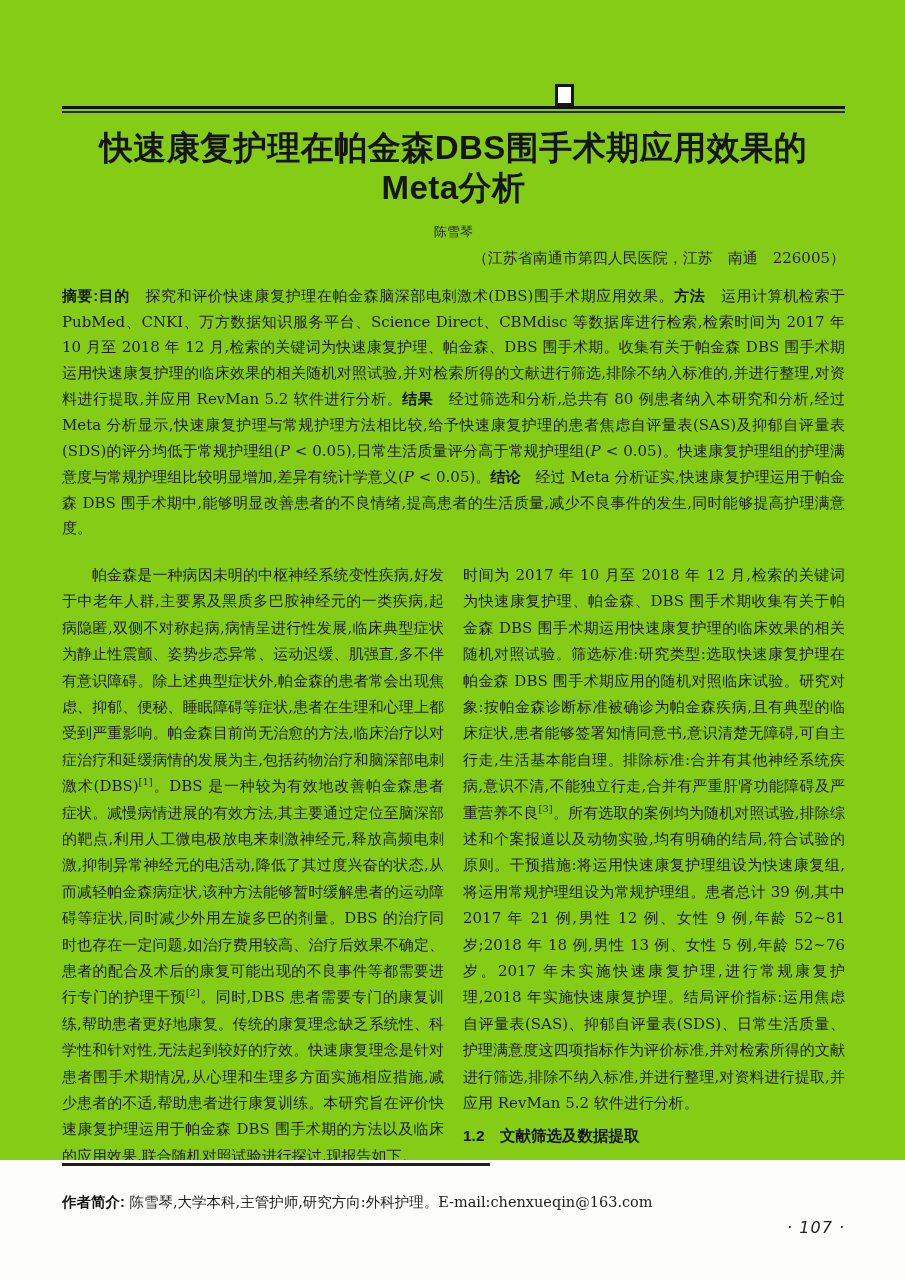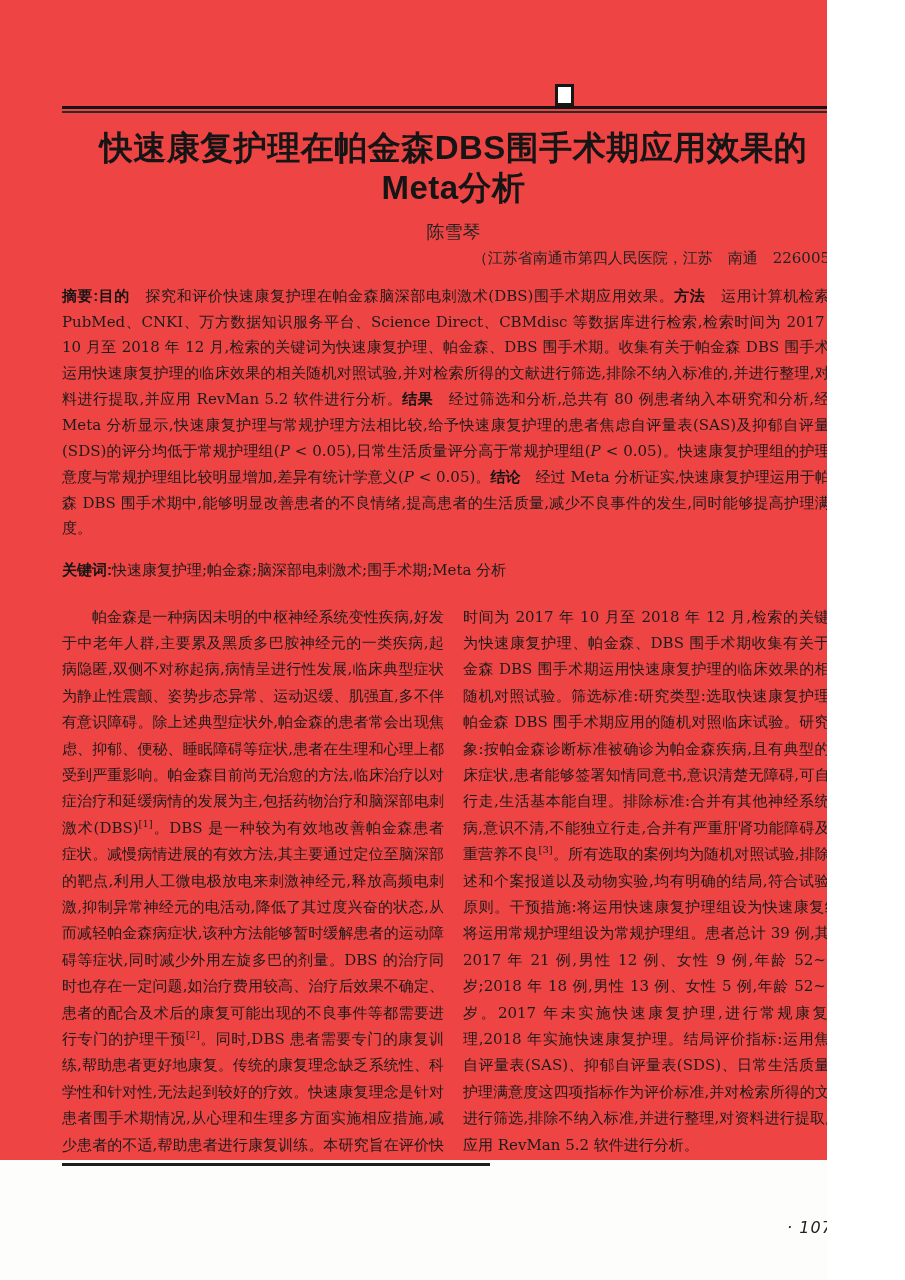--- a/index.html
+++ b/index.html
@@ -1,19 +1,19 @@
 <!DOCTYPE html>
 <html><head>
 <meta charset="utf-8">
 <style>
   html,body{margin:0;padding:0;background:#ffffff;}
   .sheet{
     position:relative;
-    width:827px;height:1280px;
-    background:#ef4444;
+    width:905px;height:1280px;
+    background:#84cc16;
     color:#1c1c1c;
     font-family:"DejaVu Serif","Liberation Serif",serif;
     overflow:hidden;
   }
   .content{position:absolute;left:62px;top:0;width:783px;}
   
   .sq{
     position:absolute;left:555px;top:84px;
     width:13px;height:16px;
     border:3px solid #161616;
@@ -23,21 +23,21 @@
   .rule-wrap{position:absolute;left:62px;top:106px;width:783px;}
   .rule-a{height:3px;background:#141414;}
   .rule-b{height:2px;background:#2a2a2a;margin-top:2px;}
   .title{
     margin:0;padding-top:128px;
     text-align:center;
     font-family:"Liberation Sans","DejaVu Sans",sans-serif;
     font-weight:700;font-size:33px;line-height:40px;
     letter-spacing:0.5px;color:#151515;
   }
-  .author{margin-top:13px;text-align:center;font-size:18px;line-height:22px;color:#232323;}
+  .author{margin-top:13px;text-align:center;font-size:13px;line-height:22px;color:#232323;}
   .affil{margin-top:5px;text-align:right;font-size:15px;line-height:20px;color:#232323;}
   .abstract{
     margin-top:15px;
     font-size:15px;line-height:25.6px;
     text-align:justify;text-justify:inter-ideograph;
   }
   .kwline,.clcline{font-size:15px;line-height:25.6px;text-align:left;}
   .b{font-family:"Liberation Sans","DejaVu Sans",sans-serif;font-weight:700;color:#151515;margin-top:41px;}
   .i{font-style:italic;}
   .sup{font-size:10px;vertical-align:super;line-height:0;}
@@ -88,35 +88,35 @@
     <div class="rule-b"></div>
   </div>
 
   <div class="content">
 
     <h1 class="title">快速康复护理在帕金森DBS围手术期应用效果的Meta分析</h1>
     <div class="author">陈雪琴</div>
     <div class="affil">（江苏省南通市第四人民医院，江苏　南通　226005）</div>
 
     <p class="abstract"><span class="b">摘要:目的</span><span>　探究和评价快速康复护理在帕金森脑深部电刺激术(DBS)围手术期应用效果。</span><span class="b">方法</span><span>　运用计算机检索于 PubMed、CNKI、万方数据知识服务平台、Science Direct、CBMdisc 等数据库进行检索,检索时间为 2017 年 10 月至 2018 年 12 月,检索的关键词为快速康复护理、帕金森、DBS 围手术期。收集有关于帕金森 DBS 围手术期运用快速康复护理的临床效果的相关随机对照试验,并对检索所得的文献进行筛选,排除不纳入标准的,并进行整理,对资料进行提取,并应用 RevMan 5.2 软件进行分析。</span><span class="b">结果</span><span>　经过筛选和分析,总共有 80 例患者纳入本研究和分析,经过 Meta 分析显示,快速康复护理与常规护理方法相比较,给予快速康复护理的患者焦虑自评量表(SAS)及抑郁自评量表(SDS)的评分均低于常规护理组(</span><span class="i">P</span><span> &lt; 0.05),日常生活质量评分高于常规护理组(</span><span class="i">P</span><span> &lt; 0.05)。快速康复护理组的护理满意度与常规护理组比较明显增加,差异有统计学意义(</span><span class="i">P</span><span> &lt; 0.05)。</span><span class="b">结论</span><span>　经过 Meta 分析证实,快速康复护理运用于帕金森 DBS 围手术期中,能够明显改善患者的不良情绪,提高患者的生活质量,减少不良事件的发生,同时能够提高护理满意度。</span></p>
-    <p class="kwline"><span class="b">关键词:</span><span>快速康复护理;帕金森;脑深部电刺激术;围手术期;Meta 分析</span></p>
 
     <div class="columns">
       <div class="col">
         <p class="para"><span>帕金森是一种病因未明的中枢神经系统变性疾病,好发于中老年人群,主要累及黑质多巴胺神经元的一类疾病,起病隐匿,双侧不对称起病,病情呈进行性发展,临床典型症状为静止性震颤、姿势步态异常、运动迟缓、肌强直,多不伴有意识障碍。除上述典型症状外,帕金森的患者常会出现焦虑、抑郁、便秘、睡眠障碍等症状,患者在生理和心理上都受到严重影响。帕金森目前尚无治愈的方法,临床治疗以对症治疗和延缓病情的发展为主,包括药物治疗和脑深部电刺激术(DBS)</span><span class="sup">[1]</span><span>。DBS 是一种较为有效地改善帕金森患者症状。减慢病情进展的有效方法,其主要通过定位至脑深部的靶点,利用人工微电极放电来刺激神经元,释放高频电刺激,抑制异常神经元的电活动,降低了其过度兴奋的状态,从而减轻帕金森病症状,该种方法能够暂时缓解患者的运动障碍等症状,同时减少外用左旋多巴的剂量。DBS 的治疗同时也存在一定问题,如治疗费用较高、治疗后效果不确定、患者的配合及术后的康复可能出现的不良事件等都需要进行专门的护理干预</span><span class="sup">[2]</span><span>。同时,DBS 患者需要专门的康复训练,帮助患者更好地康复。传统的康复理念缺乏系统性、科学性和针对性,无法起到较好的疗效。快速康复理念是针对患者围手术期情况,从心理和生理多方面实施相应措施,减少患者的不适,帮助患者进行康复训练。本研究旨在评价快速康复护理运用于帕金森 DBS 围手术期的方法以及临床的应用效果,联合随机对照试验进行探讨,现报告如下。</span></p>
         <div class="h1">1　资料与方法</div>
 
       </div>
       <div class="col">
         <p class="para-noindent"><span>时间为 2017 年 10 月至 2018 年 12 月,检索的关键词为快速康复护理、帕金森、DBS 围手术期收集有关于帕金森 DBS 围手术期运用快速康复护理的临床效果的相关随机对照试验。筛选标准:研究类型:选取快速康复护理在帕金森 DBS 围手术期应用的随机对照临床试验。研究对象:按帕金森诊断标准被确诊为帕金森疾病,且有典型的临床症状,患者能够签署知情同意书,意识清楚无障碍,可自主行走,生活基本能自理。排除标准:合并有其他神经系统疾病,意识不清,不能独立行走,合并有严重肝肾功能障碍及严重营养不良</span><span class="sup">[3]</span><span>。所有选取的案例均为随机对照试验,排除综述和个案报道以及动物实验,均有明确的结局,符合试验的原则。干预措施:将运用快速康复护理组设为快速康复组,将运用常规护理组设为常规护理组。患者总计 39 例,其中 2017 年 21 例,男性 12 例、女性 9 例,年龄 52~81 岁;2018 年 18 例,男性 13 例、女性 5 例,年龄 52~76 岁。2017 年未实施快速康复护理,进行常规康复护理,2018 年实施快速康复护理。结局评价指标:运用焦虑自评量表(SAS)、抑郁自评量表(SDS)、日常生活质量、护理满意度这四项指标作为评价标准,并对检索所得的文献进行筛选,排除不纳入标准,并进行整理,对资料进行提取,并应用 RevMan 5.2 软件进行分析。</span></p>
         <div class="h2">1.2　文献筛选及数据提取</div>
         <p class="para"><span>由专门的评价人员根据筛选标准选入的文献进行整理和分析,删除存在重复和不符合标准的案例,阅读所有全文,统计结局。对存在疑问的文件需要多次协商,共同讨论,得出一致的结果</span></p>
       </div>
     </div>
 
   </div>
 
   <div class="footer">
     <div class="foot-rule"></div>
+    <p class="bio"><span class="b">作者简介:</span><span> 陈雪琴,大学本科,主管护师,研究方向:外科护理。E-mail:chenxueqin@163.com</span></p>
     <div class="pagenum">· 107 ·</div>
   </div>
 
 </div>
 
 </body></html>

